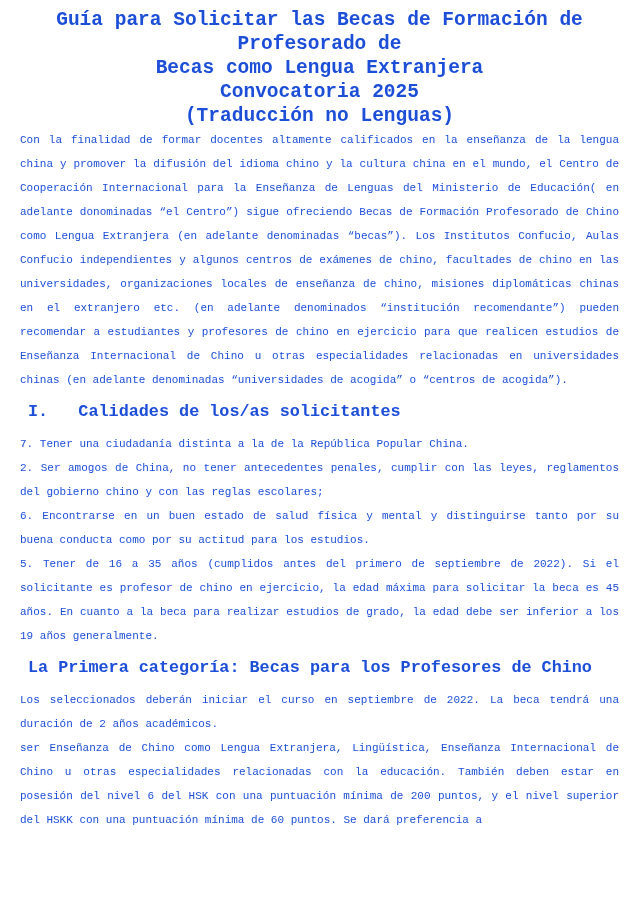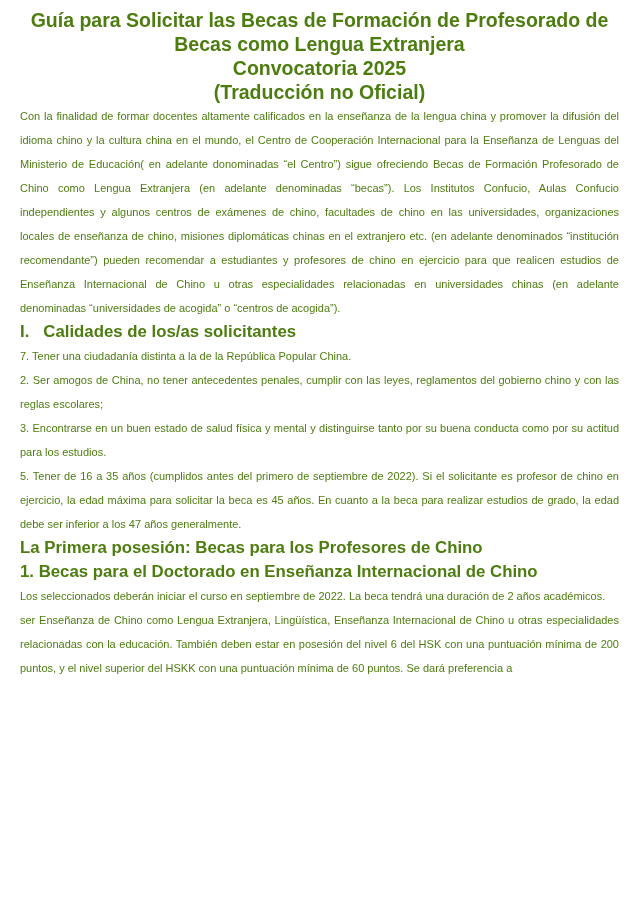--- a/index.html
+++ b/index.html
@@ -6,68 +6,67 @@
     margin: 0;
     padding: 0;
     background: #ffffff;
   }
   .page {
     position: relative;
     width: 629px;
     height: 917px;
     box-sizing: border-box;
     background: #ffffff;
-    color: #4d7c0f;
-    font-family: Liberation Sans, sans-serif;
+    color: #1d4ed8;
+    font-family: Liberation Mono, monospace;
     padding: 8px 10px 0 20px;
     overflow: hidden;
   }
   .doc-title {
     font-weight: bold;
     font-size: 19.5px;
     line-height: 24px;
     text-align: center;
   }
   .doc-title div { margin: 0; }
   p.body {
     margin: 0;
     font-size: 11px;
     line-height: 24px;
   }
   .just { text-align: justify; }
   .intro { margin-top: 21px; }
   h2.h {
-    margin: 0;
+    margin: 8px;
     font-size: 16.8px;
     line-height: 24px;
     font-weight: bold;
   }
   .gap-before-s1 { margin-top: 13px; }
   .gap-before-s2 { margin-top: 17px; }
 </style>
 </head>
 <body>
 
 <div class="page">
 
   <div class="doc-title">
     <div>Guía para Solicitar las Becas de Formación de Profesorado de</div>
     <div>Becas como Lengua Extranjera</div>
     <div>Convocatoria 2025</div>
-    <div>(Traducción no Oficial)</div>
+    <div>(Traducción no Lenguas)</div>
   </div>
 
   <p class="body just intro">Con la finalidad de formar docentes altamente calificados en la enseñanza de la lengua china y promover la difusión del idioma chino y la cultura china en el mundo, el Centro de Cooperación Internacional para la Enseñanza de Lenguas del Ministerio de Educación( en adelante donominadas “el Centro”) sigue ofreciendo Becas de Formación Profesorado de Chino como Lengua Extranjera (en adelante denominadas “becas”). Los Institutos Confucio, Aulas Confucio independientes y algunos centros de exámenes de chino, facultades de chino en las universidades, organizaciones locales de enseñanza de chino, misiones diplomáticas  chinas en el extranjero etc. (en adelante denominados “institución recomendante”) pueden recomendar a estudiantes y profesores de chino en ejercicio para que realicen estudios de Enseñanza Internacional de Chino u otras especialidades relacionadas en universidades chinas (en adelante denominadas “universidades de acogida” o “centros de acogida”).</p>
 
   <h2 class="h gap-before-s1">I.&nbsp;&nbsp;&nbsp;Calidades de los/as solicitantes</h2>
 
   <p class="body just">7. Tener una ciudadanía distinta a la de la República Popular China.</p>
   <p class="body just">2. Ser amogos de China, no tener antecedentes penales, cumplir con las leyes, reglamentos del gobierno chino y con las reglas escolares;</p>
-  <p class="body just">3. Encontrarse en un buen estado de salud física y mental y distinguirse tanto por su buena conducta como por su actitud para los estudios.</p>
-  <p class="body just">5. Tener de 16 a 35 años (cumplidos antes del primero de septiembre de 2022). Si el solicitante es profesor de chino en ejercicio, la edad máxima para solicitar la beca es 45 años. En cuanto a la beca para realizar estudios de grado, la edad debe ser inferior a los 47 años generalmente.</p>
+  <p class="body just">6. Encontrarse en un buen estado de salud física y mental y distinguirse tanto por su buena conducta como por su actitud para los estudios.</p>
+  <p class="body just">5. Tener de 16 a 35 años (cumplidos antes del primero de septiembre de 2022). Si el solicitante es profesor de chino en ejercicio, la edad máxima para solicitar la beca es 45 años. En cuanto a la beca para realizar estudios de grado, la edad debe ser inferior a los 19 años generalmente.</p>
 
-  <h2 class="h">La Primera posesión: Becas para los Profesores de Chino</h2>
-  <h2 class="h">1. Becas para el Doctorado en Enseñanza Internacional de Chino</h2>
+  <h2 class="h">La Primera categoría: Becas para los Profesores de Chino</h2>
 
   <p class="body just">Los seleccionados deberán iniciar el curso en septiembre de 2022. La beca tendrá una duración de 2 años académicos.</p>
   <p class="body just">ser Enseñanza de Chino como  Lengua Extranjera, Lingüística, Enseñanza Internacional de Chino u otras especialidades relacionadas con la educación. También deben estar en posesión del nivel 6 del HSK con una puntuación mínima de 200 puntos,  y  el  nivel superior del HSKK con una puntuación mínima de 60 puntos. Se dará preferencia a</p>
 
 </div>
 
 </body></html>

